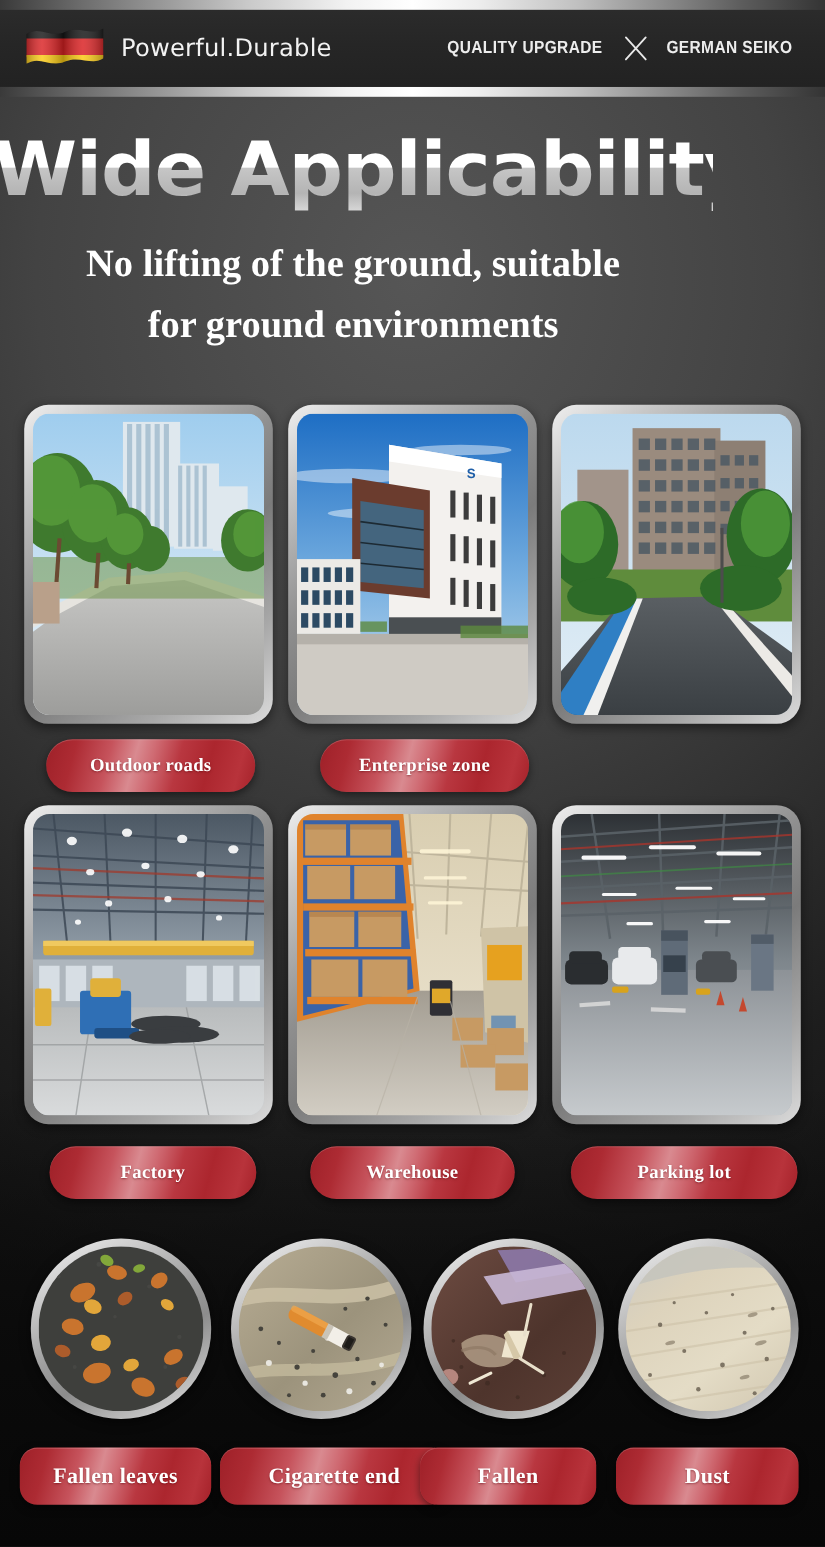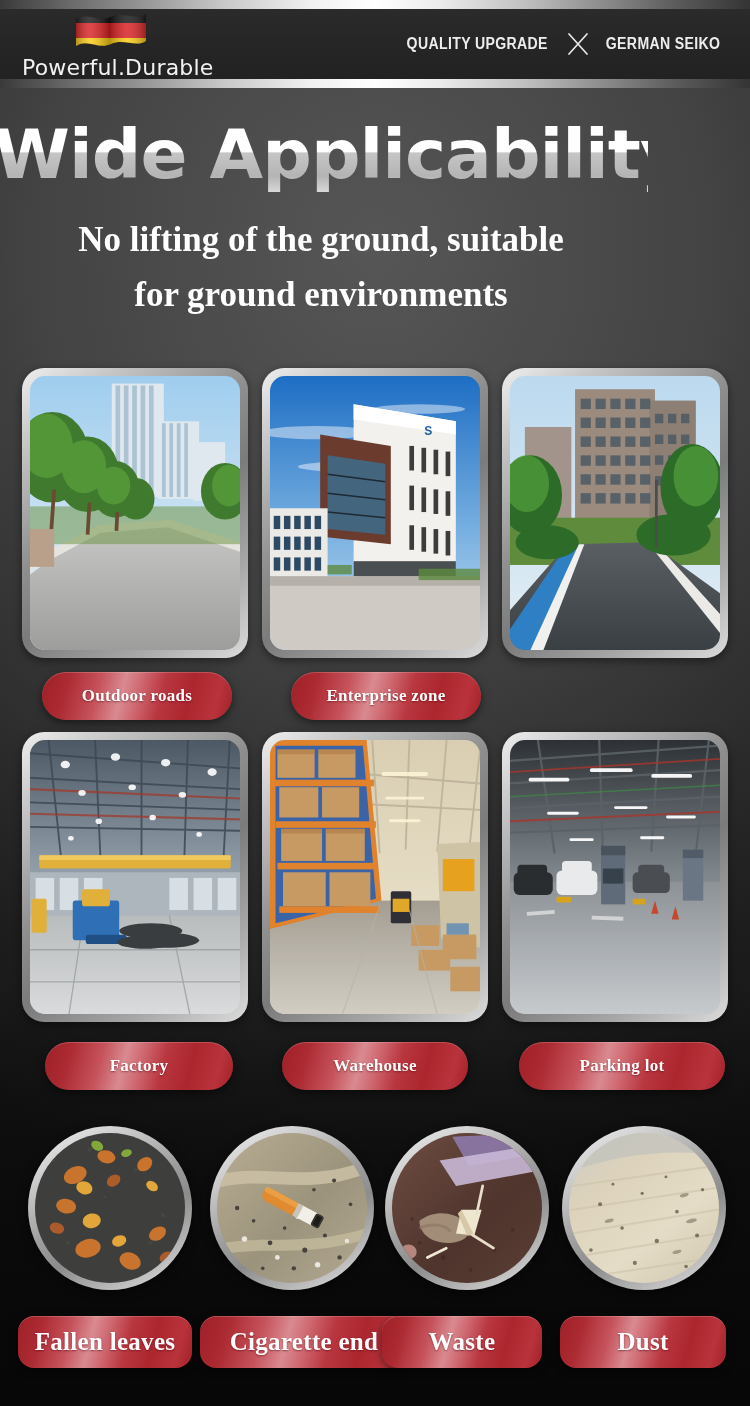--- a/index.html
+++ b/index.html
@@ -33,21 +33,21 @@
     background:linear-gradient(to right,
       #3a3a3a 0%, #6d6d6d 10%, #9a9a9a 20%, #c9c9c9 30%,
       #f2f2f2 42%, #ffffff 50%, #ededed 58%,
       #c0c0c0 70%, #8e8e8e 80%, #5c5c5c 90%, #343434 100%);
   }
   .header-bar{
     height:70px;
     background:linear-gradient(to bottom,#2b2b2b 0%,#262626 45%,#222222 100%);
     display:flex; align-items:center; position:relative;
   }
-  .brand { display:flex; align-items:center; padding-left:22px;flex-direction:column; }
+  .brand { display:flex; align-items:center; padding-left:22px; }
   .flag { width:74px; height:46px; position:relative; flex:none; margin-right:14px; }
   .brand-text{
     color:#f2f2f2; font-size:22px; letter-spacing:.2px;
     font-family:"DejaVu Sans", sans-serif; font-weight:400;
   }
   .tagline{
     position:absolute; right:22px; top:50%; transform:translateY(-50%);
     display:flex; align-items:center; gap:9px;
     color:#ededed; font-size:16px; font-weight:700; letter-spacing:.4px;
     font-family:"Liberation Sans", sans-serif;
@@ -108,21 +108,21 @@
     letter-spacing:.3px;
     text-shadow:0 1px 2px rgba(90,0,10,.55);
     background:linear-gradient(105deg,
         #9e2028 0%, #ad2b33 14%, #c6535c 30%, #d98a90 42%,
         #cf6a72 50%, #b93740 62%, #ac262e 76%, #b8333b 90%, #a42129 100%);
     box-shadow:0 3px 8px rgba(0,0,0,.5), inset 0 1px 0 rgba(255,255,255,.18);
     z-index:5;
     white-space:nowrap;
   }
   .pill.r1, .pill.r2 { height:48px; border-radius:26px; font-size:17px; }
-  .pill.r3 { height:52px; border-radius:16px; font-size:25px; }
+  .pill.r3 { height:52px; border-radius:16px; font-size:20px; }
 
   
   .circle{
     position:absolute;
     border-radius:50%;
     padding:7px;
     background:linear-gradient(150deg,#f4f4f4 0%,#d2d2d2 20%,#9d9d9d 48%,#8c8c8c 62%,#bcbcbc 82%,#e8e8e8 100%);
     box-shadow:0 3px 10px rgba(0,0,0,.55);
     z-index:4;
   }
@@ -803,19 +803,19 @@
     </div>
   </div>
 
   <div class="pill r3" style="left:18px;  top:1316px; width:174px;">
     <span>Fallen leaves</span>
   </div>
   <div class="pill r3" style="left:200px; top:1316px; width:208px;">
     <span>Cigarette end</span>
   </div>
   <div class="pill r3" style="left:382px; top:1316px; width:160px;">
-    <span>Waste</span>
+    <span>Fallen</span>
   </div>
   <div class="pill r3" style="left:560px; top:1316px; width:166px;">
     <span>Dust</span>
   </div>
 
 </div>
 
 </body></html>

